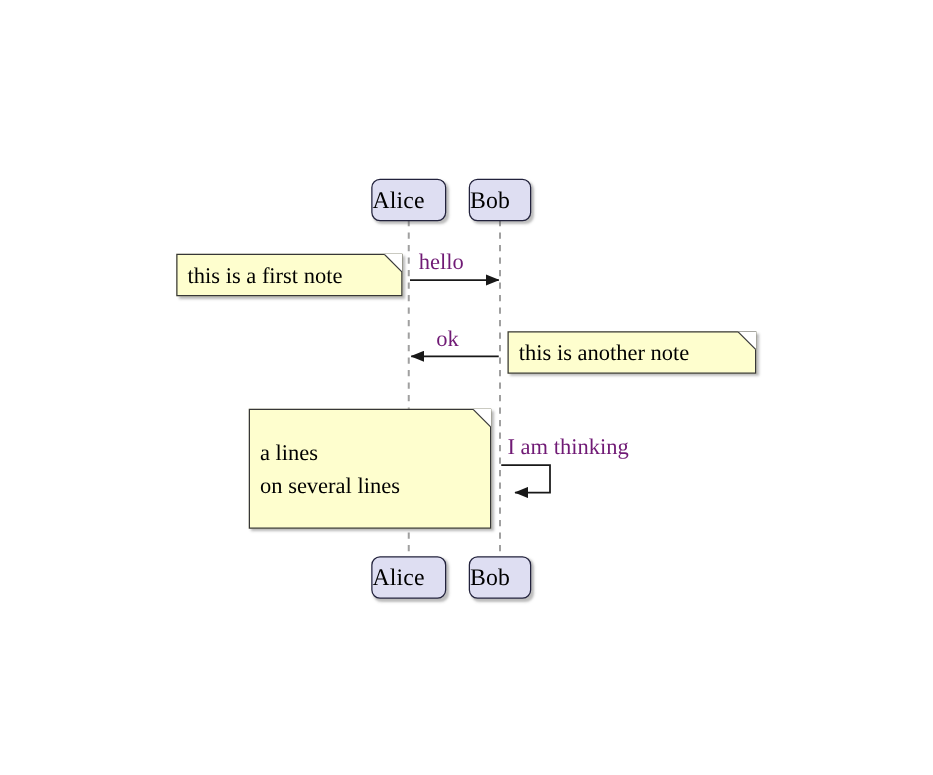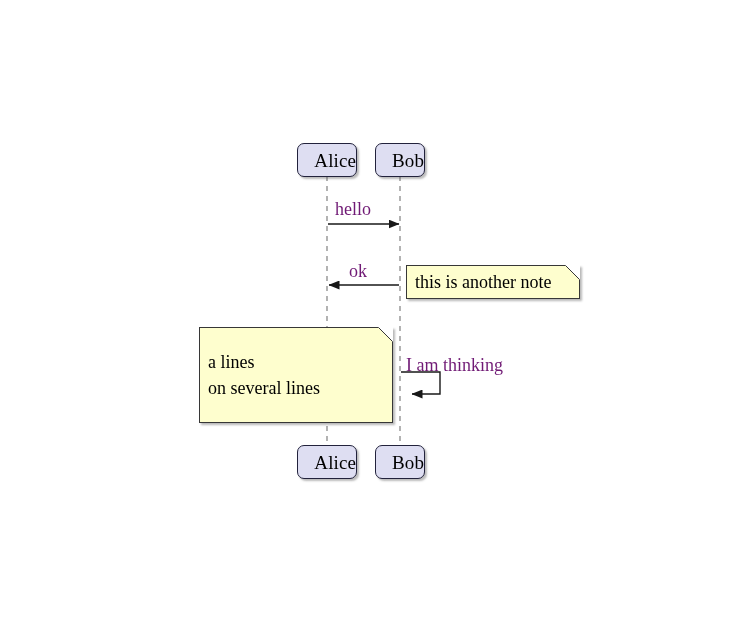--- a/index.html
+++ b/index.html
@@ -26,21 +26,21 @@
   
   .participant {
     position: absolute;
     box-sizing: border-box;
     background: #DEDEF2;
     border: 1px solid #22223C;
     border-radius: 7px;
     box-shadow: 2px 2px 2px rgba(80,80,80,0.38);
     display: flex;
     align-items: center;
-    justify-content: flex-end;
+    justify-content: flex-start;
     color: #000000;
     font-size: 19px;
     line-height: 1;
     letter-spacing: 0.1px;
   }
 
   
   .note {
     position: absolute;
     box-sizing: border-box;
@@ -126,22 +126,31 @@
   </div>
 
   <div class="participant" style="left:297px; top:445px; width:60px; height:34px;">
     <span>Alice</span>
   </div>
 
   <div class="participant" style="left:375px; top:445px; width:50px; height:34px;">
     <span>Bob</span>
   </div>
 
+  <div class="note" style="left:141px; top:203px; width:181px; height:34px;">
+    <div class="note-fold-cover"></div>
+    <svg class="note-fold-line" viewBox="0 0 15 15" xmlns="http://www.w3.org/2000/svg">
+      <path d="M0.5,0.5 L14.5,14.5" stroke="#373737" stroke-width="1" fill="none"></path>
+    </svg>
+    <div class="note-text">
+      <div class="note-line">this is a first note</div>
+    </div>
+  </div>
 
-  <div class="note" style="left:406px; top:265px; width:174px; height:34px;">
+  <div class="note" style="left:406px; top:265px; width:199px; height:34px;">
     <div class="note-fold-cover"></div>
     <svg class="note-fold-line" viewBox="0 0 15 15" xmlns="http://www.w3.org/2000/svg">
       <path d="M0.5,0.5 L14.5,14.5" stroke="#373737" stroke-width="1" fill="none"></path>
     </svg>
     <div class="note-text">
       <div class="note-line">this is another note</div>
     </div>
   </div>
 
   <div class="note" style="left:199px; top:327px; width:194px; height:96px;">
@@ -156,17 +165,17 @@
   </div>
 
   <div class="msg-label" style="left:335px; top:200px;">
     <span>hello</span>
   </div>
 
   <div class="msg-label" style="left:349px; top:262px;">
     <span>ok</span>
   </div>
 
-  <div class="msg-label" style="left:406px; top:356px;">
+  <div class="msg-label" style="left:406px; top:348px;">
     <span>I am thinking</span>
   </div>
 
 </div>
 
 </body></html>

